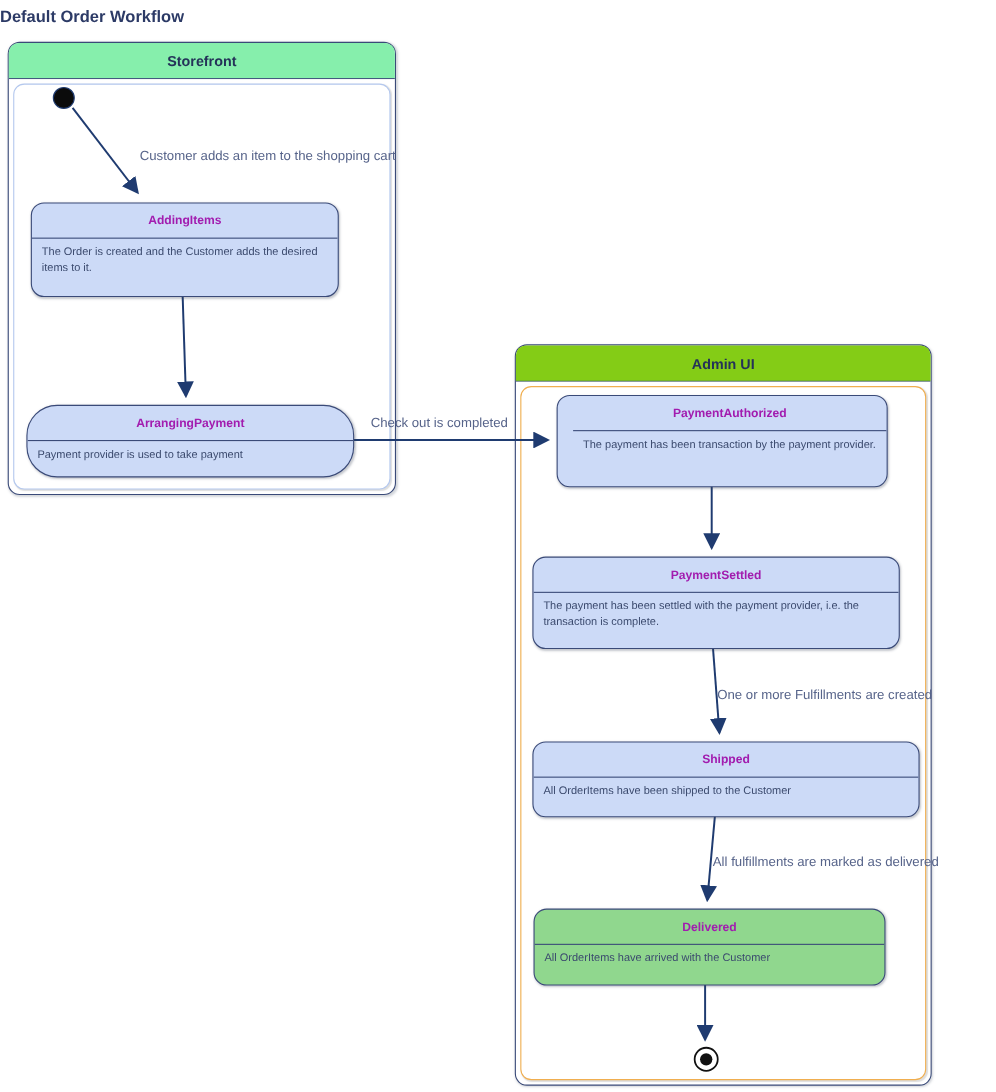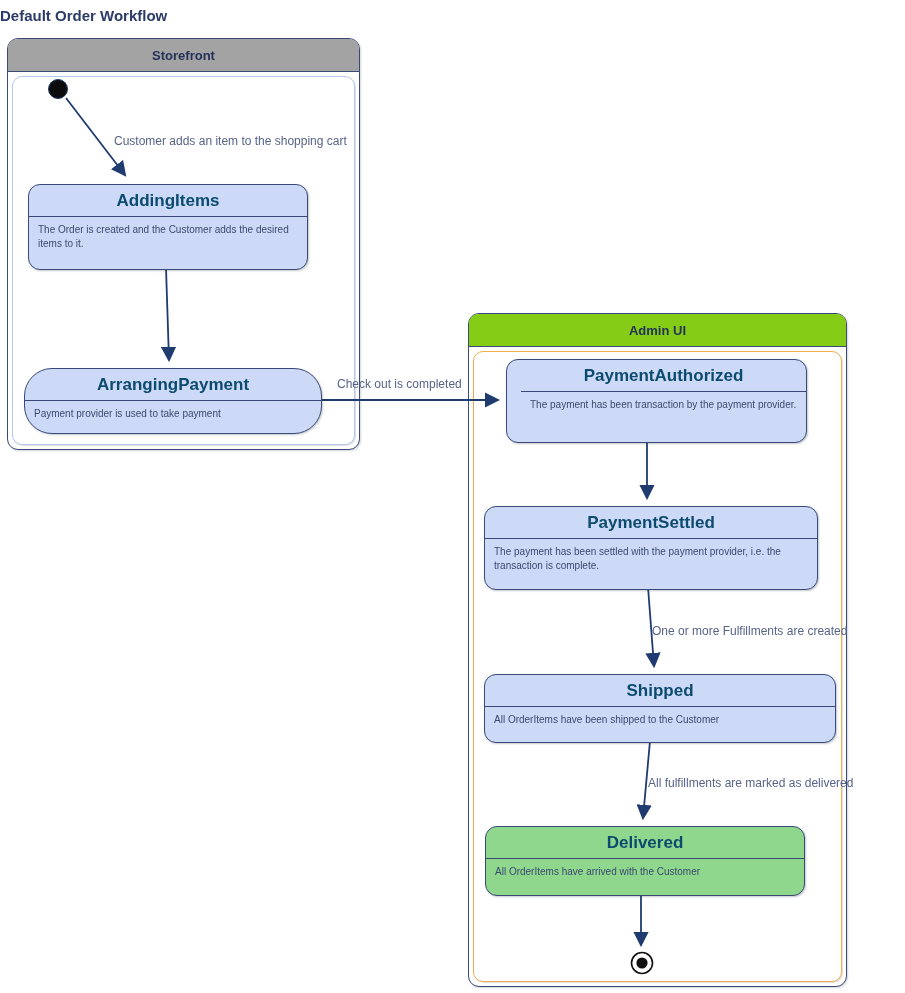--- a/index.html
+++ b/index.html
@@ -16,39 +16,39 @@
   .container {
     position:absolute; background:#ffffff;
     border:1.5px solid #3a4a78; border-radius:11px;
     box-shadow:1px 1px 2px rgba(80,90,110,.25);
   }
   .container-header {
     height:32px; display:flex; align-items:center; justify-content:center;
     font-size:13px; font-weight:bold; color:#243258;
     border-bottom:1.5px solid #3a4a78; border-radius:9px 9px 0 0;
   }
-  .container.storefront .container-header { background:#a3a3a3; }
+  .container.storefront .container-header { background:#86efac; }
   .container.admin .container-header { background:#84cc16; }
   .container-inner {
     position:absolute; left:4px; right:4px; top:37px; bottom:4px;
     border-radius:10px; background:#ffffff;
     box-shadow:1px 1px 1px rgba(120,120,120,.25);
   }
   .container.storefront .container-inner { border:1.5px solid #b4c8ee; }
   .container.admin .container-inner { border:1.5px solid #f0ae4f; }
   
   .state {
     position:absolute; background:#ccdaf7;
     border:1.4px solid #3a4a78; border-radius:12px;
     box-shadow:1px 1px 2px rgba(60,70,90,.3);
     overflow:hidden; z-index:3;
   }
   .state-title {
     height:31px; display:flex; align-items:center; justify-content:center;
-    font-size:17px; font-weight:bold; color:#0c4a6e;
+    font-size:11px; font-weight:bold; color:#a21caf;
     border-bottom:1.3px solid #3a4a78;
   }
   .state-body {
     padding:6px 9px; font-size:10px; line-height:1.42; color:#3b4a6e;
   }
   .state.green { background:#90d78e; }
   
   .edge-label {
     position:absolute; z-index:4; white-space:nowrap;
     font-size:12px; color:#57648a;
@@ -95,21 +95,21 @@
       <div class="state-title">Shipped</div>
       <div class="state-body">All OrderItems have been shipped to the Customer</div>
     </div>
 
     <div class="state green" style="left:16px;top:512px;width:318px;height:68px;">
       <div class="state-title">Delivered</div>
       <div class="state-body">All OrderItems have arrived with the Customer</div>
     </div>
   </div>
 
-  <div class="edge-label" style="left:114px;top:134px;">Customer adds an item to the shopping cart</div>
+  <div class="edge-label" style="left:127px;top:134px;">Customer adds an item to the shopping cart</div>
   <div class="edge-label" style="left:337px;top:377px;">Check out is completed</div>
   <div class="edge-label" style="left:652px;top:624px;">One or more Fulfillments are created</div>
   <div class="edge-label" style="left:648px;top:776px;">All fulfillments are marked as delivered</div>
 
   <svg id="edges" width="905" height="993" viewBox="0 0 905 993">
     <defs>
       <marker id="arrowhead" viewBox="0 0 10 10" refX="8.6" refY="5" markerWidth="8.5" markerHeight="8.5" orient="auto-start-reverse">
         <path d="M0,0 L10,5 L0,10 z" fill="#1f3b70"></path>
       </marker>
     </defs>

